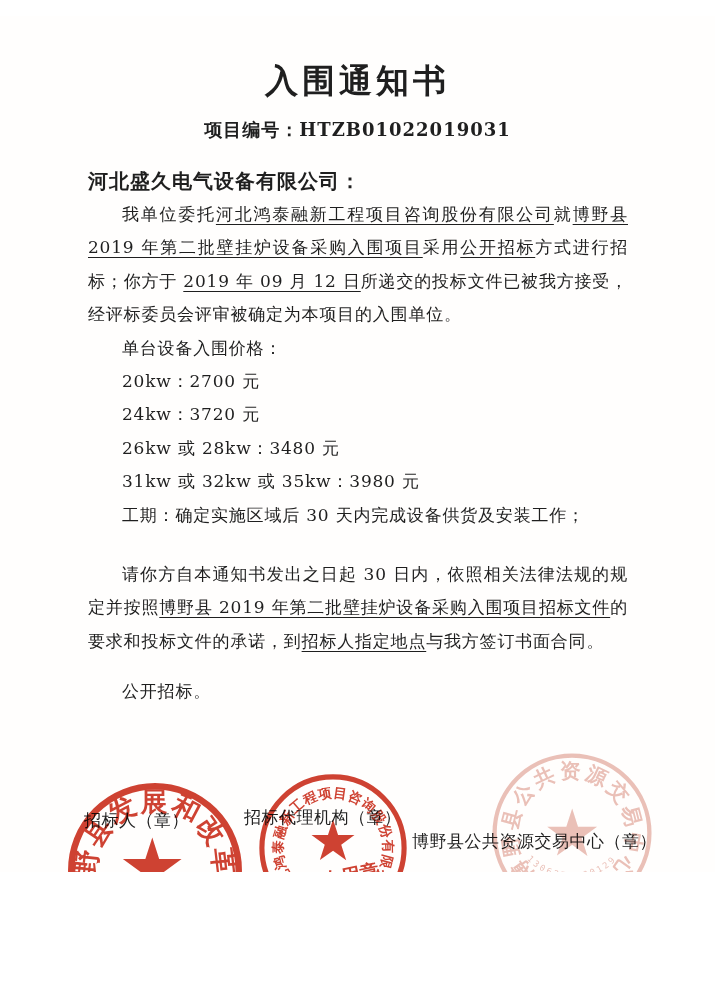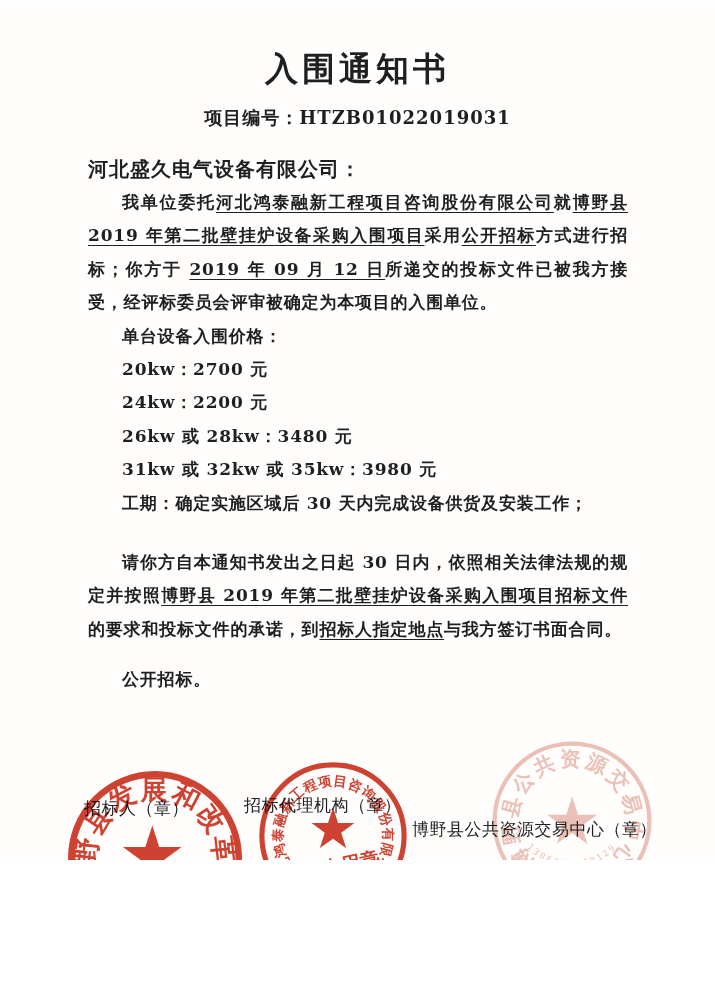--- a/index.html
+++ b/index.html
@@ -1,38 +1,38 @@
 <!DOCTYPE html>
 <html lang="zh" style="--seal-red: #cb3322; --seal-faint: #d98e80; --ink: #1f1f1f;"><head>
 <meta charset="utf-8">
 <style>
   html,body{margin:0;padding:0;background:#ffffff;}
   .page{
-    position:relative; width:715px; height:856px; margin:4px auto;
+    position:relative; width:715px; height:856px; margin:16px auto;
     background:#fffefd; overflow:hidden;
     font-family:"DejaVu Serif","Liberation Serif",serif;
     color:var(--ink,#1f1f1f);
   }
   .title{
     margin:45px 0 0; text-align:center;
     font-family:"DejaVu Sans","Liberation Sans",sans-serif;
     font-size:33px; font-weight:bold; letter-spacing:4px; line-height:40px;
   }
   .proj{
     margin-top:16px; text-align:center; font-weight:bold;
     font-size:18px; line-height:26px; letter-spacing:1px;
   }
   .recipient{
     margin:24px 87px 0 88px;
     font-family:"DejaVu Sans","Liberation Sans",sans-serif;
     font-size:20px; font-weight:bold; line-height:28px; letter-spacing:1px;
   }
   .body{
     margin:0 87px 0 88px; font-size:17px; line-height:33.4px;
-    letter-spacing:0.8px; text-align:justify;font-weight:bold;
+    letter-spacing:0.8px; text-align:justify;
   }
   .first{ margin-top:3px; }
   .indent{ text-indent:2em; }
   .para2{ margin-top:26px; }
   .closing{ margin-top:17px; }
   .u{ text-decoration:underline; text-underline-offset:4px; text-decoration-thickness:1px; }
   
   .seal-label{
     position:absolute; font-size:17px; line-height:22px; letter-spacing:0.5px;
     white-space:nowrap; z-index:1;font-family:Liberation Mono, monospace;
@@ -69,21 +69,21 @@
   <h1 class="title">入围通知书</h1>
 
   <div class="proj"><span>项目编号：</span><span>HTZB01022019031</span></div>
 
   <div class="recipient">河北盛久电气设备有限公司：</div>
 
   <p class="body first indent"><span>我单位委托</span><span class="u">河北鸿泰融新工程项目咨询股份有限公司</span><span>就</span><span class="u">博野县 2019 年第二批壁挂炉设备采购入围项目</span><span>采用</span><span class="u">公开招标</span><span>方式进行招标；你方于 </span><span class="u">2019 年 09 月 12 日</span><span>所递交的投标文件已被我方接受，经评标委员会评审被确定为本项目的入围单位。</span></p>
 
   <div class="body indent">单台设备入围价格：</div>
   <div class="body indent">20kw：2700 元</div>
-  <div class="body indent">24kw：2200 元</div>
+  <div class="body indent">24kw：3720 元</div>
   <div class="body indent">26kw 或 28kw：3480 元</div>
   <div class="body indent">31kw 或 32kw 或 35kw：3980 元</div>
   <div class="body indent">工期：确定实施区域后 30 天内完成设备供货及安装工作；</div>
 
   <p class="body para2 indent"><span>请你方自本通知书发出之日起 30 日内，依照相关法律法规的规定并按照</span><span class="u">博野县 2019 年第二批壁挂炉设备采购入围项目招标文件</span><span>的要求和投标文件的承诺，到</span><span class="u">招标人指定地点</span><span>与我方签订书面合同。</span></p>
 
   <div class="body closing indent">公开招标。</div>
 
   <div class="seal-label label-1">招标人（章）</div>
   <div class="seal-label label-2">招标代理机构（章）</div>

